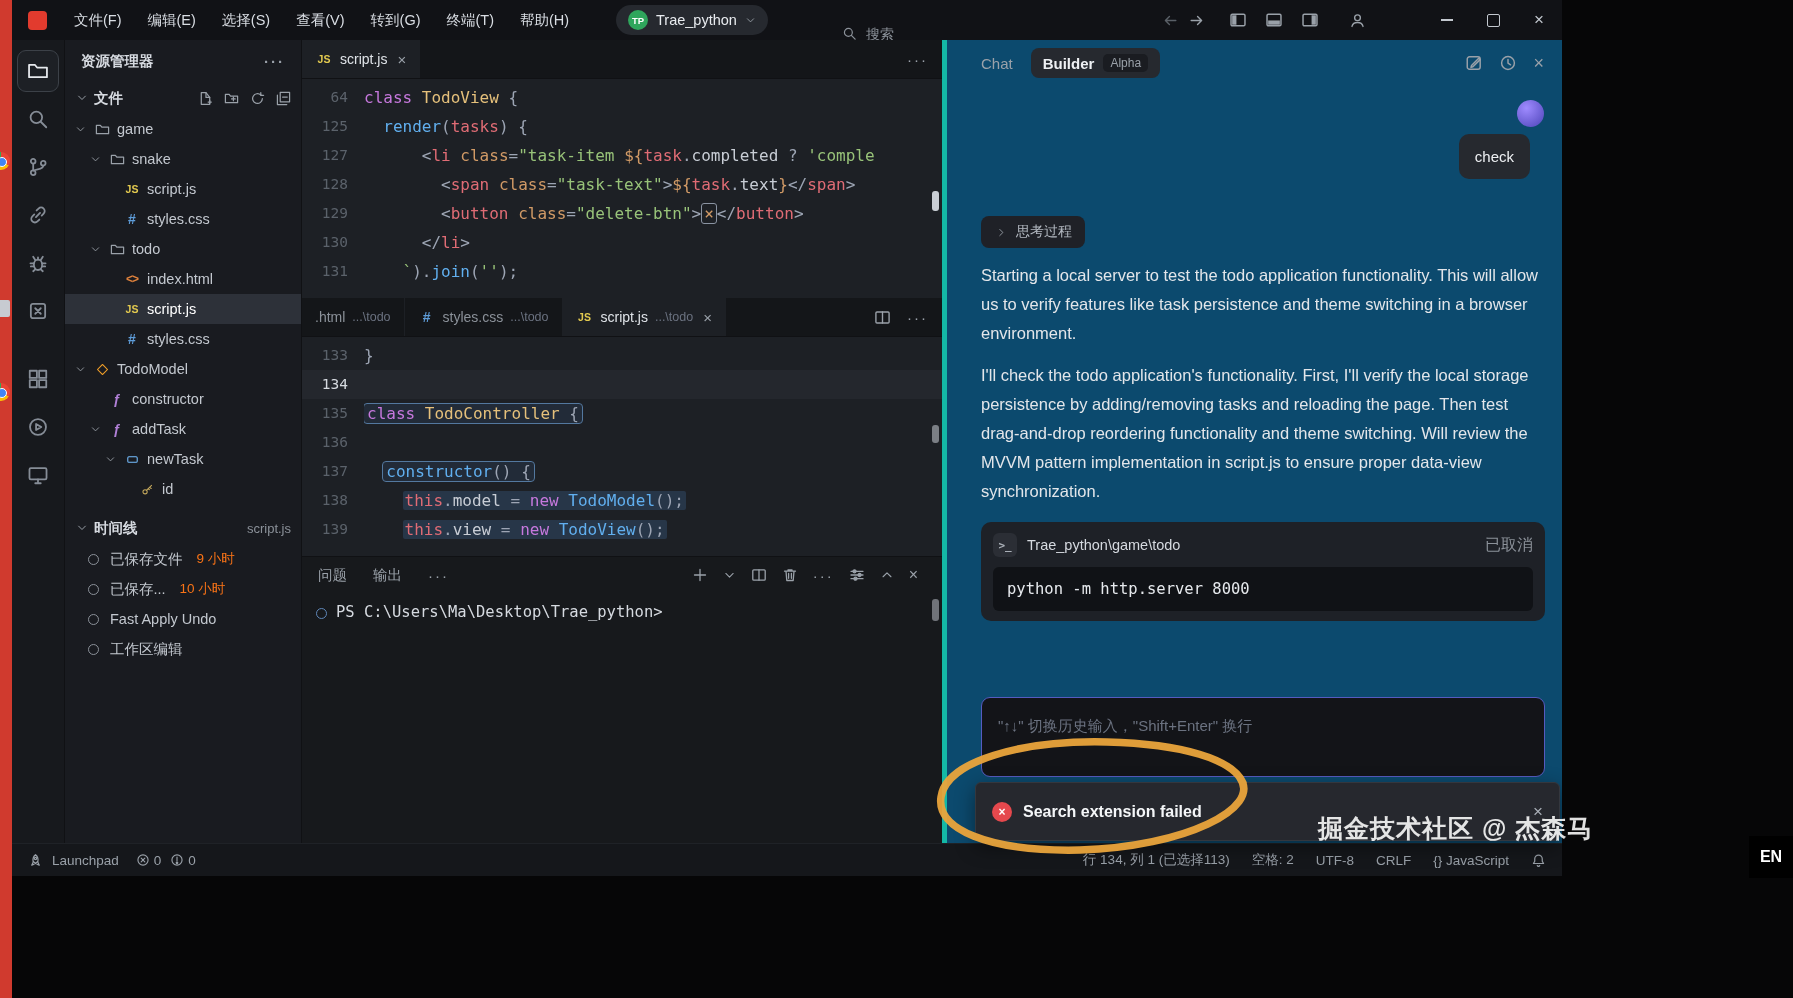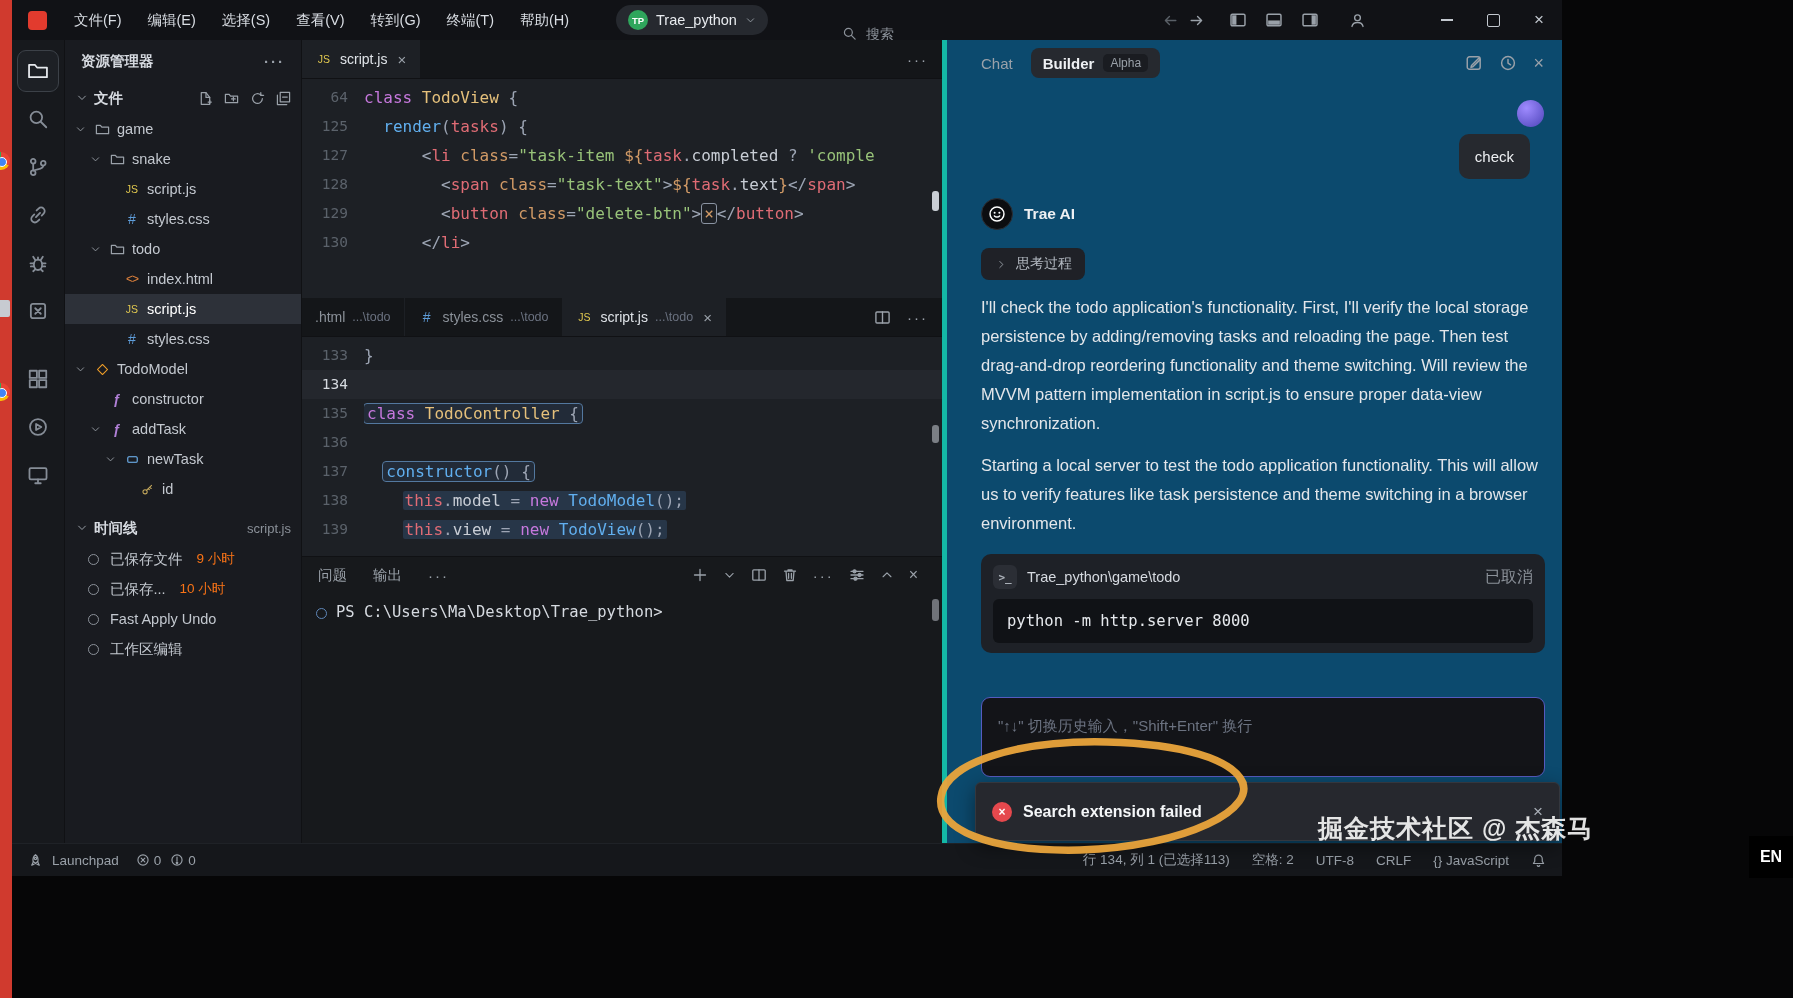--- a/index.html
+++ b/index.html
@@ -50,21 +50,21 @@
   
   .sidebar{width:236px;flex:none;background:#191b20;border-left:1px solid #101114;
         border-right:1px solid #101114;font-size:14.5px;color:#c3c8cf;overflow:hidden;}
   .sb-header{height:42px;display:flex;align-items:center;padding:0 16px;font-weight:600;color:#d6dae0;}
   .sb-dots{margin-left:auto;color:#9aa1a9;letter-spacing:2px;font-size:15px;}
   .sec-head{height:32px;display:flex;align-items:center;padding:0 10px;font-weight:700;color:#d6dae0;gap:5px;}
   .sec-tools{margin-left:auto;display:flex;gap:11px;color:#9aa1a9;align-items:center;}
   .row{height:30px;display:flex;align-items:center;gap:6px;padding-right:10px;white-space:nowrap;overflow:hidden;}
   .row.selected{background:#2d3139;color:#fff;}
   .chev{width:14px;flex:none;color:#9aa1a9;display:flex;justify-content:center;}
-  .fico{width:18px;flex:none;text-align:center;font-weight:400;display:flex;justify-content:center;align-items:center;}
+  .fico{width:18px;flex:none;text-align:center;font-weight:700;display:flex;justify-content:center;align-items:center;}
   .fico-js{color:#e2c94f;font-size:10.5px;}
   .fico-css{color:#5e9cd8;font-size:14px;}
   .fico-html{color:#e0823c;font-size:12px;letter-spacing:-1px;}
   .fico-folder{color:#9aa1a9;}
   .oico-method{color:#b180d7;font-size:14px;font-weight:700;}
   .tl-circle{width:9px;height:9px;border:1.5px solid #8b9199;border-radius:50%;flex:none;margin:0 5px 0 9px;}
   .tl-time{color:#f97316;margin-left:8px;font-size:13.5px;}
   .sec-file{margin-left:auto;color:#8b9199;font-size:13px;font-weight:400;}
   
   .editor-col{flex:1;min-width:0;display:flex;flex-direction:column;background:#1d2025;}
@@ -503,20 +503,21 @@
             <span class="dots-txt">···</span>
           </div>
         </div>
         <div class="code code1" id="code1">
             <div class="cl"><span class="ln">64</span><span class="lc"><span class="tk-kw">class </span><span class="tk-cls">TodoView </span><span class="tk-pun">{</span></span></div>
             <div class="cl"><span class="ln">125</span><span class="lc"><span class="tk-ws">  </span><span class="tk-fn">render</span><span class="tk-pun">(</span><span class="tk-par">tasks</span><span class="tk-pun">) {</span></span></div>
             <div class="cl"><span class="ln">127</span><span class="lc"><span class="tk-ws">      </span><span class="tk-pun">&lt;</span><span class="tk-tag">li</span><span class="tk-pln"> </span><span class="tk-attr">class</span><span class="tk-pun">=</span><span class="tk-str">"task-item </span><span class="tk-ipo">${</span><span class="tk-var">task</span><span class="tk-pun">.</span><span class="tk-pln">completed</span><span class="tk-pun"> ? </span><span class="tk-str">'comple</span></span></div>
             <div class="cl"><span class="ln">128</span><span class="lc"><span class="tk-ws">        </span><span class="tk-pun">&lt;</span><span class="tk-tag">span</span><span class="tk-pln"> </span><span class="tk-attr">class</span><span class="tk-pun">=</span><span class="tk-str">"task-text"</span><span class="tk-pun">&gt;</span><span class="tk-ipo">${</span><span class="tk-var">task</span><span class="tk-pun">.</span><span class="tk-pln">text</span><span class="tk-ipo">}</span><span class="tk-pun">&lt;/</span><span class="tk-tag">span</span><span class="tk-pun">&gt;</span></span></div>
             <div class="cl"><span class="ln">129</span><span class="lc"><span class="tk-ws">        </span><span class="tk-pun">&lt;</span><span class="tk-tag">button</span><span class="tk-pln"> </span><span class="tk-attr">class</span><span class="tk-pun">=</span><span class="tk-str">"delete-btn"</span><span class="tk-pun">&gt;</span><span class="tk-box">×</span><span class="tk-pun">&lt;/</span><span class="tk-tag">button</span><span class="tk-pun">&gt;</span></span></div>
             <div class="cl"><span class="ln">130</span><span class="lc"><span class="tk-ws">      </span><span class="tk-pun">&lt;/</span><span class="tk-tag">li</span><span class="tk-pun">&gt;</span></span></div>
+            <div class="cl"><span class="ln">131</span><span class="lc"><span class="tk-ws">    </span><span class="tk-str">`</span><span class="tk-pun">).</span><span class="tk-fn">join</span><span class="tk-pun">(</span><span class="tk-str">''</span><span class="tk-pun">);</span></span></div>
           <div class="scroll-thumb" style="top:112px;height:20px"></div>
         </div>
         <div class="tabbar" id="tabbar2">
             <div class="tab">
               <span>.html</span>
               <span class="dir">...\todo</span>
             </div>
             <div class="tab">
               <span class="fico fico-css">#</span>
               <span>styles.css</span>
@@ -621,41 +622,30 @@
                 </svg>
               </span>
             <span class="hicon-x">×</span>
           </span>
         </div>
 
         <div class="user-avatar"></div>
         <div class="user-bubble">check</div>
 
         <div class="msgs">
-          <div class="ai-row">
-            <span class="ai-avatar" id="ai-face">
-                <svg viewBox="0 0 16 16" fill="none" stroke="currentColor" stroke-width="1.3" stroke-linecap="round" stroke-linejoin="round" style="width:18px;height:18px">
-                  <circle cx="8" cy="8" r="6.2" stroke="#fff"></circle>
-                  <circle cx="5.9" cy="6.9" r=".9" fill="#fff" stroke="none"></circle>
-                  <circle cx="10.1" cy="6.9" r=".9" fill="#fff" stroke="none"></circle>
-                  <path d="M5.7 9.7a3.1 3.1 0 004.6 0" stroke="#fff"></path>
-                </svg>
-              </span>
-            <span class="ai-name">Trae AI</span>
-          </div>
           <div class="think-chip">
             <span class="chev" id="think-chev">
                 <svg viewBox="0 0 16 16" fill="none" stroke="currentColor" stroke-width="1.3" stroke-linecap="round" stroke-linejoin="round" style="width:11px;height:11px">
                   <path d="M5.5 3.5L10 8l-4.5 4.5"></path>
                 </svg>
               </span>
             <span>思考过程</span>
           </div>
+          <div class="para">Starting a local server to test the todo application functionality. This will allow us to verify features like task persistence and theme switching in a browser environment.</div>
           <div class="para">I'll check the todo application's functionality. First, I'll verify the local storage persistence by adding/removing tasks and reloading the page. Then test drag-and-drop reordering functionality and theme switching. Will review the MVVM pattern implementation in script.js to ensure proper data-view synchronization.</div>
-          <div class="para">Starting a local server to test the todo application functionality. This will allow us to verify features like task persistence and theme switching in a browser environment.</div>
           <div class="cmd-card">
             <div class="cmd-head">
               <span class="cmd-ico">&gt;_</span>
               <span class="cmd-path">Trae_python\game\todo</span>
               <span class="cmd-status">已取消</span>
             </div>
             <div class="cmd-code">python -m http.server 8000</div>
           </div>
         </div>
 

